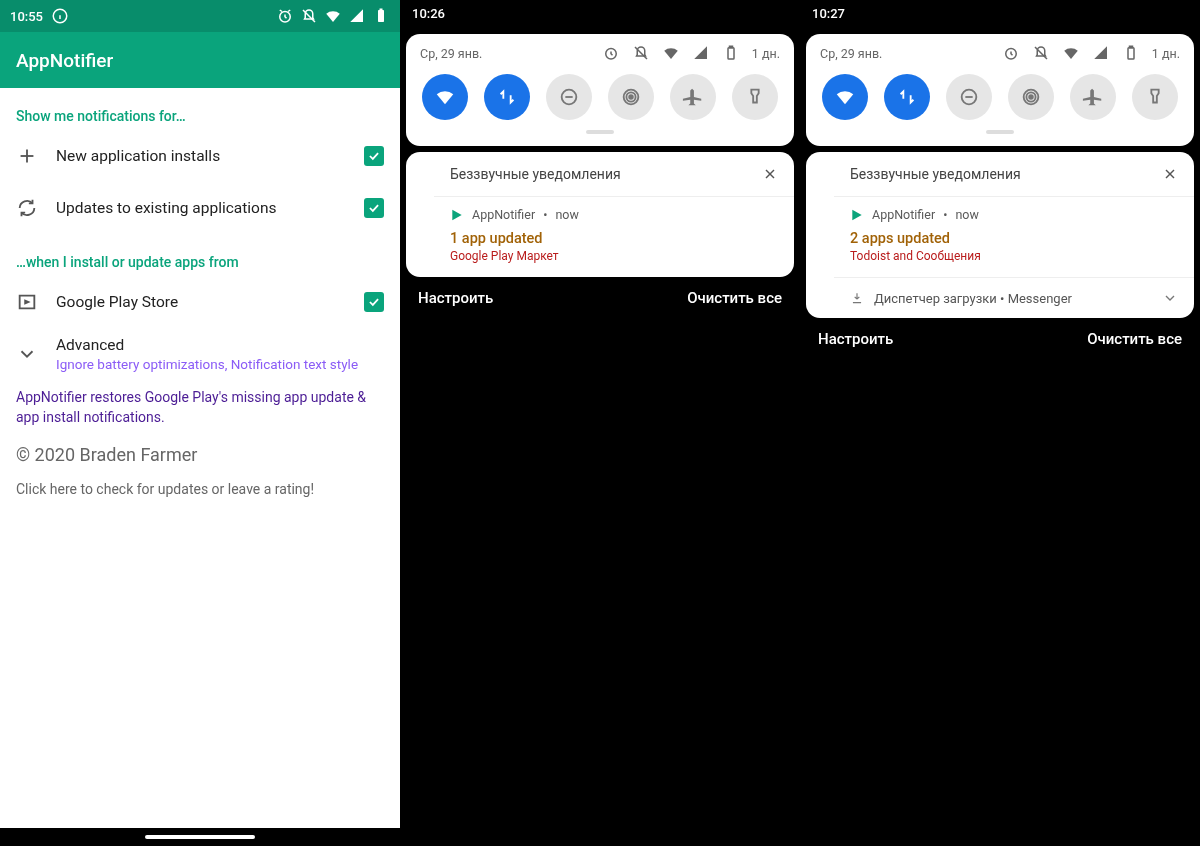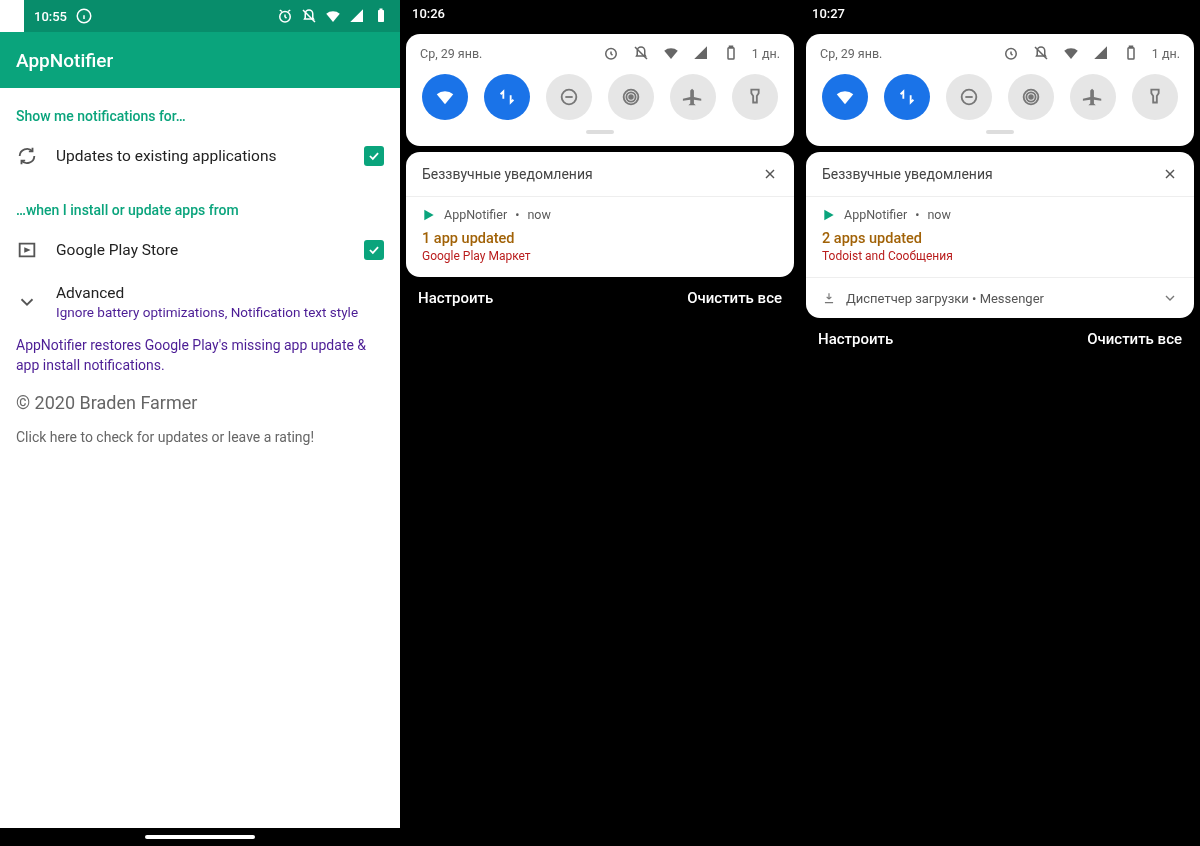--- a/index.html
+++ b/index.html
@@ -2,30 +2,30 @@
 <html><head>
 <meta charset="utf-8">
 <style>
   * { box-sizing: border-box; margin: 0; padding: 0; }
   html, body { width: 1200px; height: 846px; font-family: Roboto, "Helvetica Neue", Arial, sans-serif; background:#000; overflow:hidden; }
   .row { display:flex; width:1200px; height:846px; }
   .phone { width:400px; height:846px; position:relative; background:#000; color:#fff; overflow:hidden; }
 
   
   .s1 { background:#fff; color:#222; }
-  .s1 .sysbar { height:28px; background:#088d6b; color:#fff; display:flex; align-items:center; justify-content:space-between; padding:16px 10px; font-size:13px; font-weight:500;margin-left:24px; }
+  .s1 .sysbar { height:28px; background:#088d6b; color:#fff; display:flex; align-items:center; justify-content:space-between; padding:16px 10px; font-size:13px; font-weight:500; }
   .s1 .sysbar .left { display:flex; align-items:center; gap:8px;}
   .s1 .sysbar .right { display:flex; align-items:center; gap:6px;}
   .s1 .appbar { height:56px; background:#0aa47c; color:#fff; display:flex; align-items:center; padding:0 16px; font-size:19px; font-weight:500;}
   .s1 .content { padding:0 16px; }
   .s1 .section-title { color:#0aa47c; font-size:14px; font-weight:500; padding:20px 0 6px 0;}
   .s1 .row-item { display:flex; align-items:center; min-height:52px; padding:6px 0;}
   .s1 .row-item .ic { width:40px; display:flex; align-items:center; justify-content:flex-start; color:#555;}
   .s1 .row-item .lbl { flex:1; font-size:15.5px; color:#222; }
-  .s1 .row-item .sub { font-size:13.5px; color:#4c1d95; margin-top:2px;}
+  .s1 .row-item .sub { font-size:13.5px; color:#8b5cf6; margin-top:2px;}
   .s1 .chk { width:20px; height:20px; border-radius:3px; display:flex; align-items:center; justify-content:center;}
   .s1 .chk.checked { background:#0aa47c; }
   .s1 .chk.checked svg { stroke:#fff; }
   .s1 .chk.unchecked { border:2px solid #777; }
   .s1 .about-title { color:#0aa47c; font-size:14.5px; font-weight:500; margin-top:28px;}
   .s1 .about-txt { font-size:14px; color:#4c1d95; margin-top:7px; line-height:1.45;}
   .s1 .about-copyright { font-size:18px; color:#666; margin-top:16px;}
   .s1 .about-link { font-size:14px; color:#666; margin-top:16px;}
   .s1 .navbar { position:absolute; bottom:0; left:0; right:0; height:18px; background:#000; display:flex; align-items:center; justify-content:center;}
   .s1 .navbar .pill { width:110px; height:4px; background:#fff; border-radius:2px;}
@@ -33,21 +33,21 @@
   
   .shade .sysbar { height:26px; display:flex; align-items:center; padding:0 12px; font-size:13px; font-weight:500; color:#fff;}
   .shade .qs-card { margin:8px 6px 6px 6px; background:#fff; border-radius:14px; color:#333; padding:10px 14px 12px 14px;}
   .shade .qs-top { display:flex; align-items:center; justify-content:space-between; font-size:12.5px; color:#666;}
   .shade .qs-top .right { display:flex; align-items:center; gap:12px;}
   .shade .qs-tiles { display:flex; gap:14px; margin-top:12px; justify-content:space-between; padding:0 2px;}
   .shade .tile { width:46px; height:46px; border-radius:50%; display:flex; align-items:center; justify-content:center;}
   .shade .tile.on { background:#1a73e8; color:#fff;}
   .shade .tile.off { background:#e6e6e6; color:#777;}
   .shade .qs-handle { width:28px; height:4px; background:#ddd; border-radius:2px; margin:10px auto 0 auto;}
-  .shade .notif-card { margin:0 6px 0 6px; background:#fff; border-radius:14px; color:#333; overflow:hidden;}
+  .shade .notif-card { margin:0 6px 0 6px; background:#fff; border-radius:14px; color:#333; overflow:hidden;padding-left:28px;}
   .shade .silent-hdr { display:flex; align-items:center; justify-content:space-between; padding:14px 16px; font-size:14px; color:#444; border-bottom:1px solid #eee;}
   .shade .silent-hdr .x { color:#555; }
   .shade .notif { padding:10px 16px 14px 16px;}
   .shade .notif .srcrow { display:flex; align-items:center; gap:8px; font-size:12.5px; color:#5a5a5a;}
   .shade .notif .srcrow .play { color:#0aa47c;}
   .shade .notif .title { font-size:14.5px; font-weight:500; color:#a16207; margin-top:8px;}
   .shade .notif .body { font-size:12px; color:#b91c1c; margin-top:2px;}
   .shade .extra-row { display:flex; align-items:center; justify-content:space-between; padding:12px 16px; font-size:13px; color:#555; border-top:1px solid #eee;}
   .shade .actions { display:flex; justify-content:space-between; align-items:center; padding:12px 18px 8px 18px; color:#fff; font-size:15px; font-weight:500;}
   .shade .dim { position:absolute; inset:0; background:#1b2a2d; z-index:-1;}
@@ -109,20 +109,34 @@
             <rect x="10" y="2" width="4" height="2"></rect>
           </svg>
     </div>
   </div>
   <div class="appbar">
     <span>AppNotifier</span>
   </div>
   <div class="content">
     <div class="section-title">Show me notifications for…</div>
 
+    <div class="row-item">
+      <div class="ic">
+            <svg viewBox="0 0 24 24" width="22" height="22" fill="none" stroke="#555" stroke-width="2">
+              <line x1="12" y1="5" x2="12" y2="19"></line>
+              <line x1="5" y1="12" x2="19" y2="12"></line>
+            </svg>
+          </div>
+      <div class="lbl">New application installs</div>
+      <div class="chk checked">
+            <svg width="14" height="14" viewBox="0 0 24 24" fill="none" stroke-width="3">
+              <polyline points="5 12 10 17 19 7"></polyline>
+            </svg>
+          </div>
+    </div>
 
     <div class="row-item">
       <div class="ic">
             <svg viewBox="0 0 24 24" width="22" height="22" fill="none" stroke="#555" stroke-width="2">
               <path d="M4 12a8 8 0 0114-5"></path>
               <polyline points="18 3 18 7 14 7"></polyline>
               <path d="M20 12a8 8 0 01-14 5"></path>
               <polyline points="6 21 6 17 10 17"></polyline>
             </svg>
           </div>

